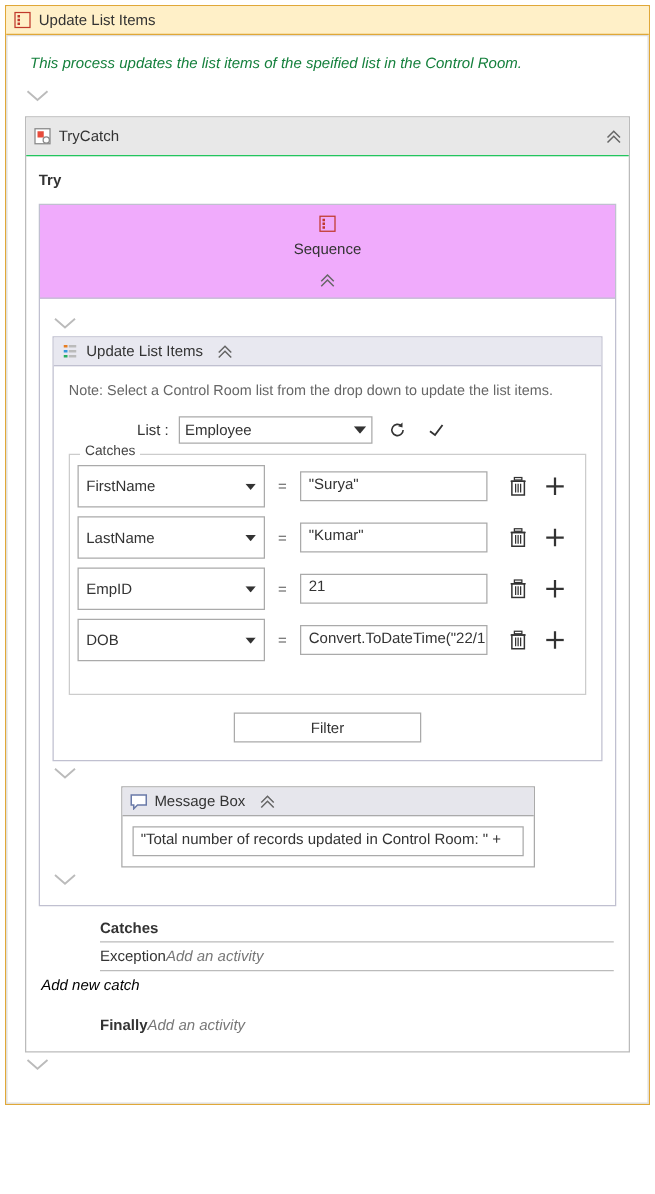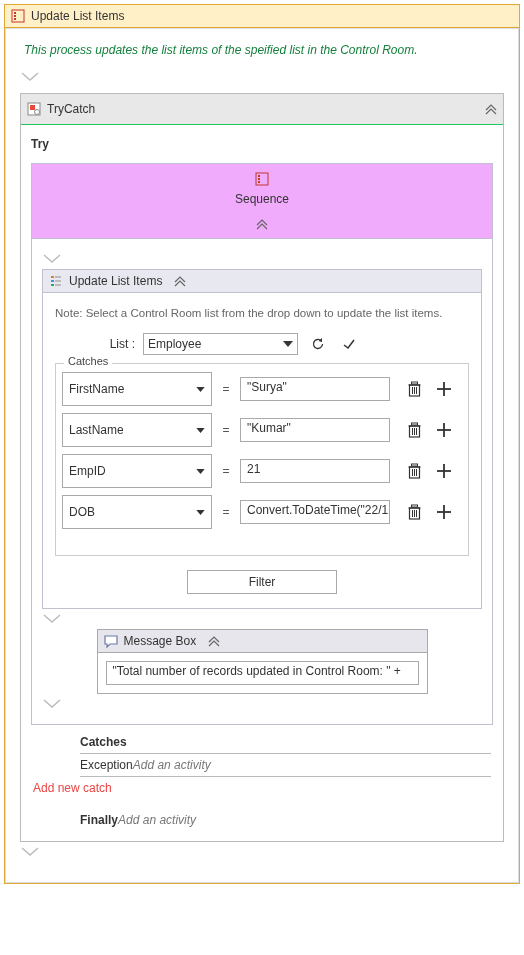--- a/index.html
+++ b/index.html
@@ -38,21 +38,21 @@
   .row-icons .ic { width: 20px; height: 20px; display: flex; align-items: center; justify-content: center; cursor: pointer; color: #333; }
   .filter-btn { border: 1px solid #aaa; background: #fff; width: 150px; height: 24px; text-align: center; line-height: 22px; margin: 14px auto 0 auto; cursor: pointer; display: block; }
   .msgbox { border: 1px solid #aaa; width: 331px; margin: 0 auto; }
   .msgbox-header { background: #e6e6ec; border-bottom: 1px solid #aaa; padding: 4px 6px; display: flex; align-items: center; gap: 6px; }
   .msgbox-body { padding: 8px; }
   .msg-input { border: 1px solid #aaa; width: 100%; height: 24px; padding: 2px 6px; background: #fff; }
   .catches-wrap { padding: 6px 2px 0 2px; }
   .catches-row { border-bottom: 1px solid #bbb; padding: 4px 0; display: flex; justify-content: flex-start; align-items: center; margin-left: 47px; }
   .bold { font-weight: bold; }
   .italic-gray { font-style: italic; color: #777; }
-  .addnew { color: #ef4444; padding: 4px 0 14px 0; }
+  .addnew { color: #000000; font-style: italic; padding: 4px 0 14px 0; }
   svg { display: block; }
 </style>
 </head>
 <body>
 
 <div class="root">
   <div class="outer-panel">
     <div class="outer-header">
       <span>
         <svg width="14" height="14" viewBox="0 0 14 14">

